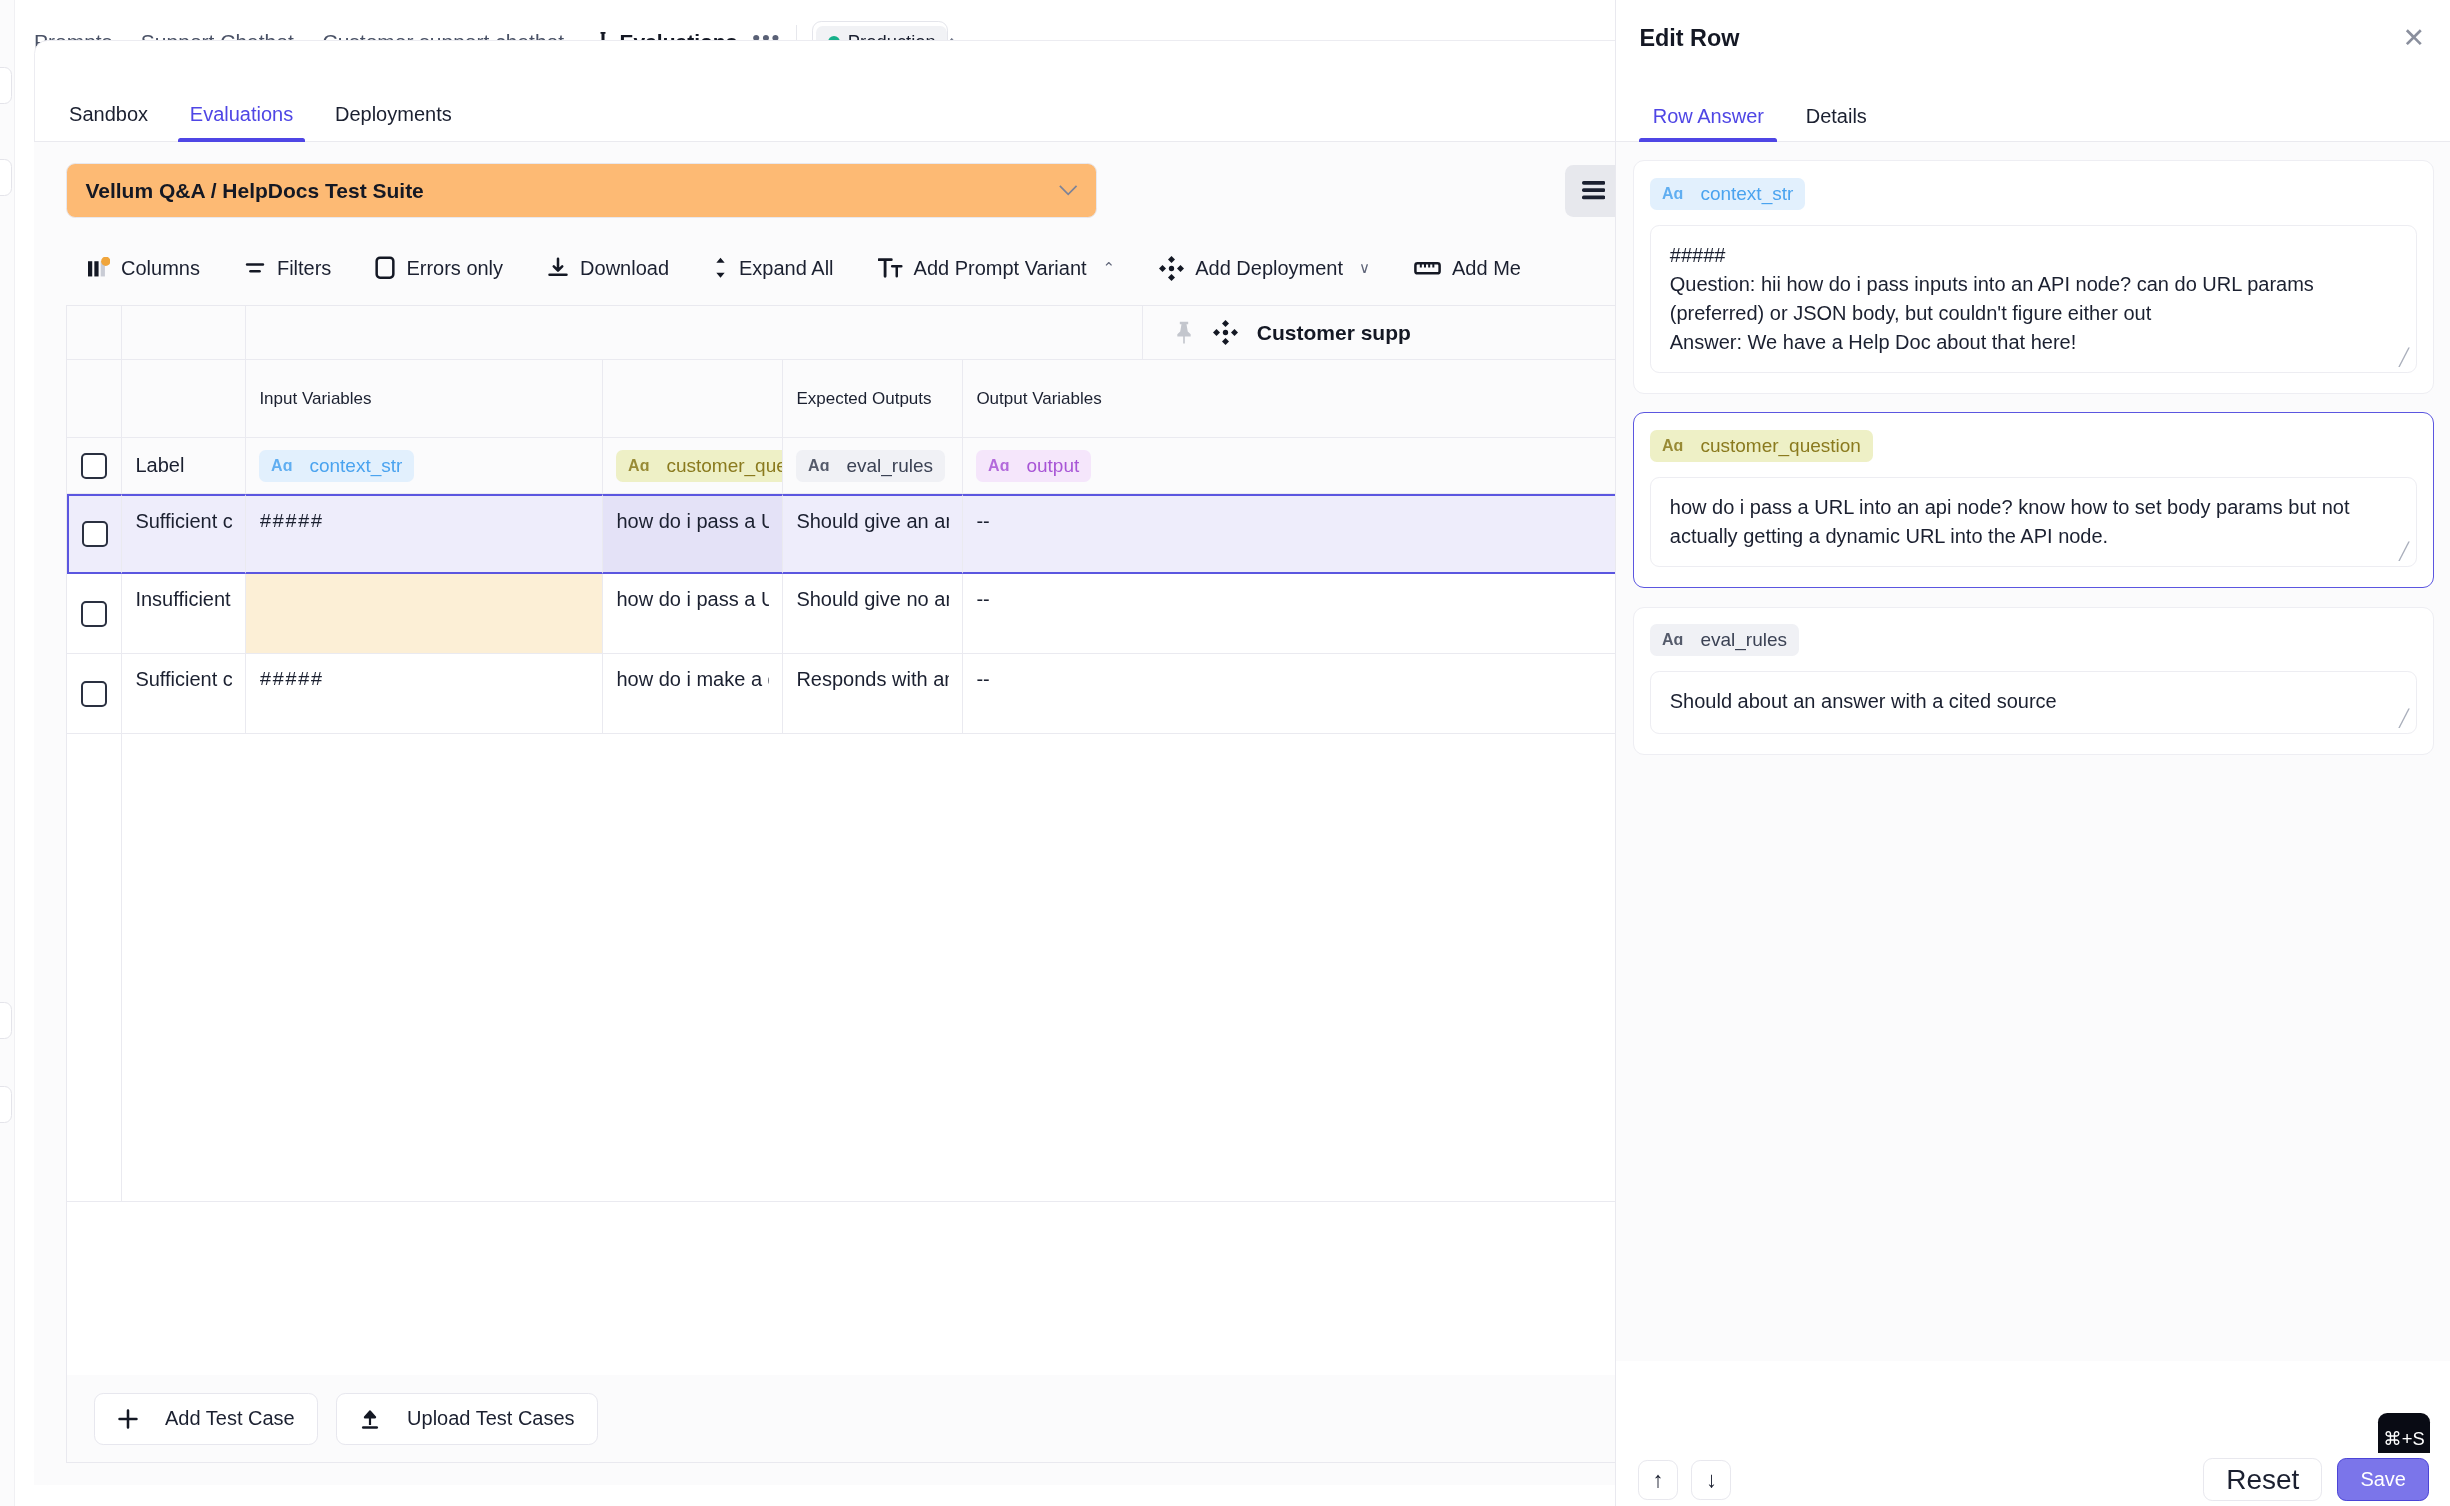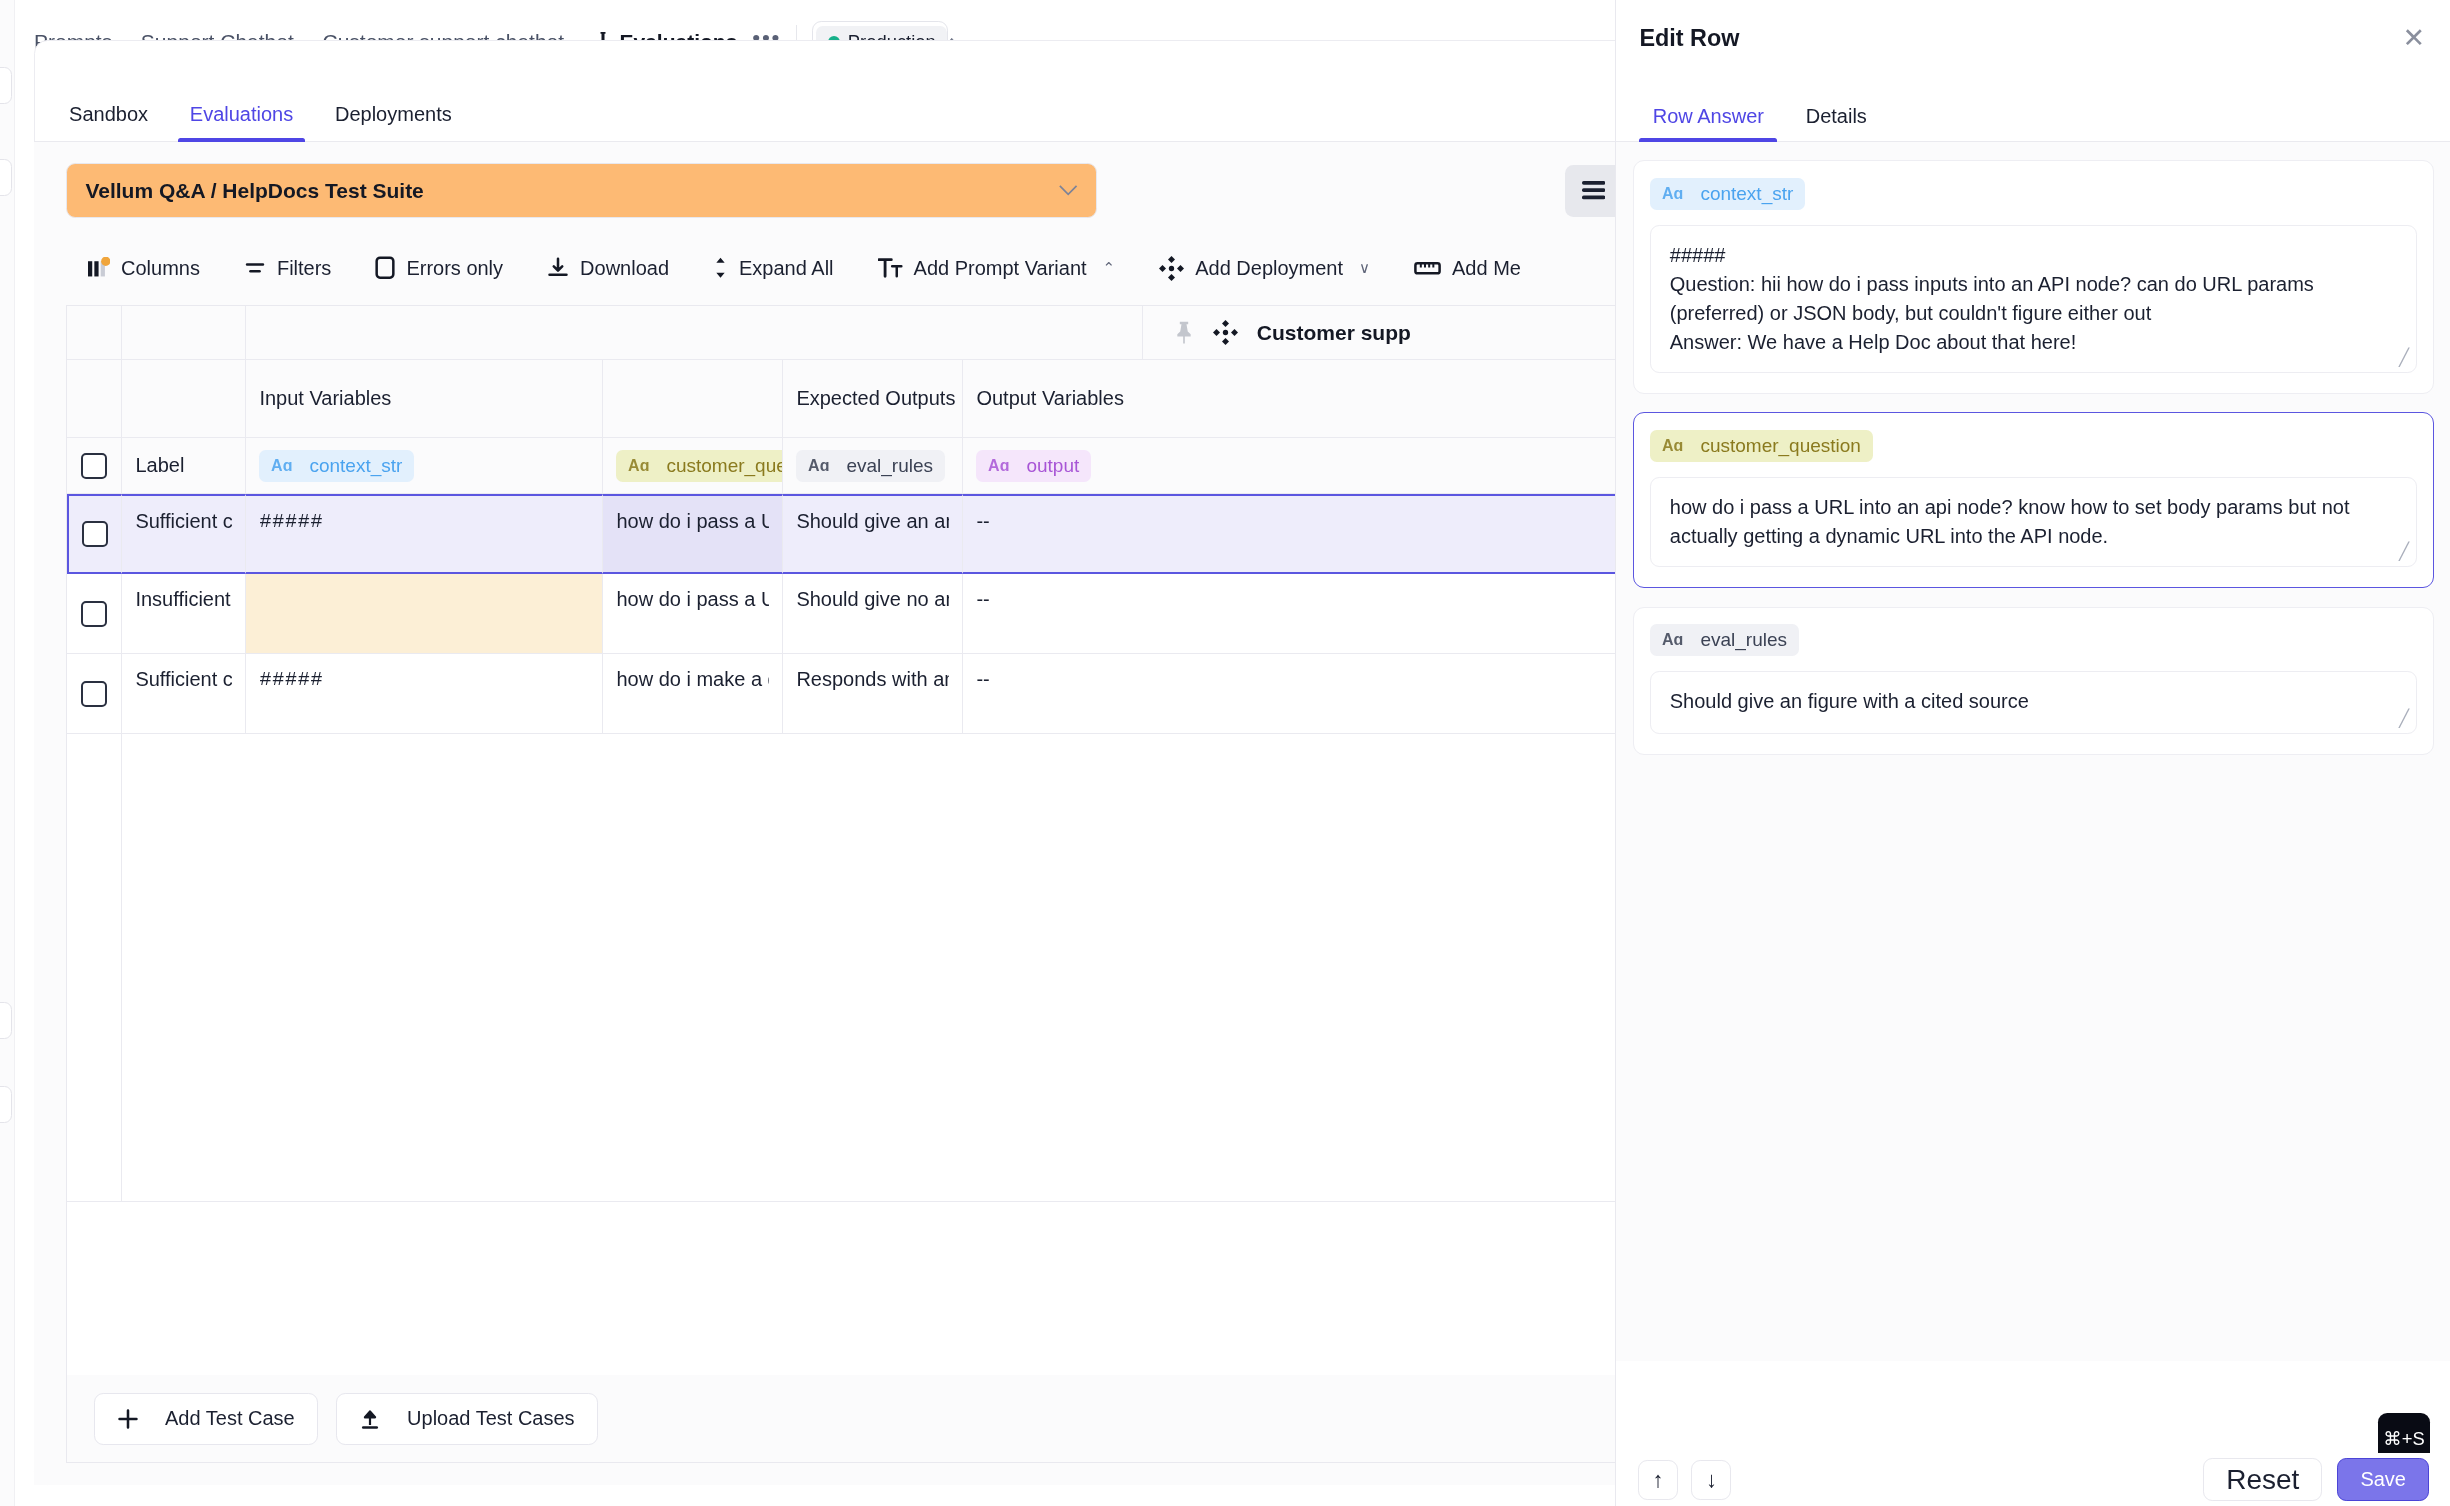--- a/index.html
+++ b/index.html
@@ -67,21 +67,21 @@
   #table { position:absolute; left:32px; top:163px; width:1587px; height:1071px; background:#fff;
            border:0.8px solid #e9e9ef; border-top:0.8px solid #e9e9ef; }
   .trow { display:flex; }
   .cell { border-right:0.8px solid #eaeaf0; border-bottom:0.8px solid #eaeaf0; overflow:hidden; position:relative; }
   .c-check { width:55px; flex:0 0 55px; }
   .c-label { width:124px; flex:0 0 124px; }
   .c-rest  { flex:1 1 auto; }
 
   .hdr-band { background:#fbfbfc; height:54px; }
   .hdr-group { background:#fbfbfc; height:78px; display:flex; align-items:center; padding-left:13.4px; }
-  .hdr-group .gt { font-size:20px; color:#1b2030; }
+  .hdr-group .gt { font-size:17px; color:#1b2030; }
 
   .pin-head { background:#fbfbfc; height:54px; display:flex; align-items:center; gap:18.4px; padding-left:30px; }
   .pin-head .nm { font-size:21px; font-weight:700; color:#141824; white-space:nowrap; }
 
   .subhdr { background:#fbfbfc; height:56px; display:flex; align-items:center; padding-left:13.4px; }
   .subhdr .lbl { font-size:20px; color:#1b2030; }
 
   .chip { display:inline-flex; align-items:center; gap:17px; border-radius:6.7px; padding:5px 11.7px; font-size:19px; white-space:nowrap; }
   .chip .aa { font-size:16px; font-weight:700; opacity:.85; }
   .chip-blue   { background:#e2f0fd; color:#4aa3ef; }
@@ -510,21 +510,21 @@
     </div>
 
     <div class="vcard">
       <div class="chipline">
         <span class="chip chip-gray">
           <span class="aa">Aɑ</span>
           <span>eval_rules</span>
         </span>
       </div>
       <div class="vbox">
-        <p>Should give an figure with a cited source</p>
+        <p>Should about an answer with a cited source</p>
         <span class="grip">╱</span>
       </div>
     </div>
   </div>
 
   <div id="kbd-badge">
     <span class="t">⌘+S</span>
   </div>
 
   <div id="drawer-foot">

